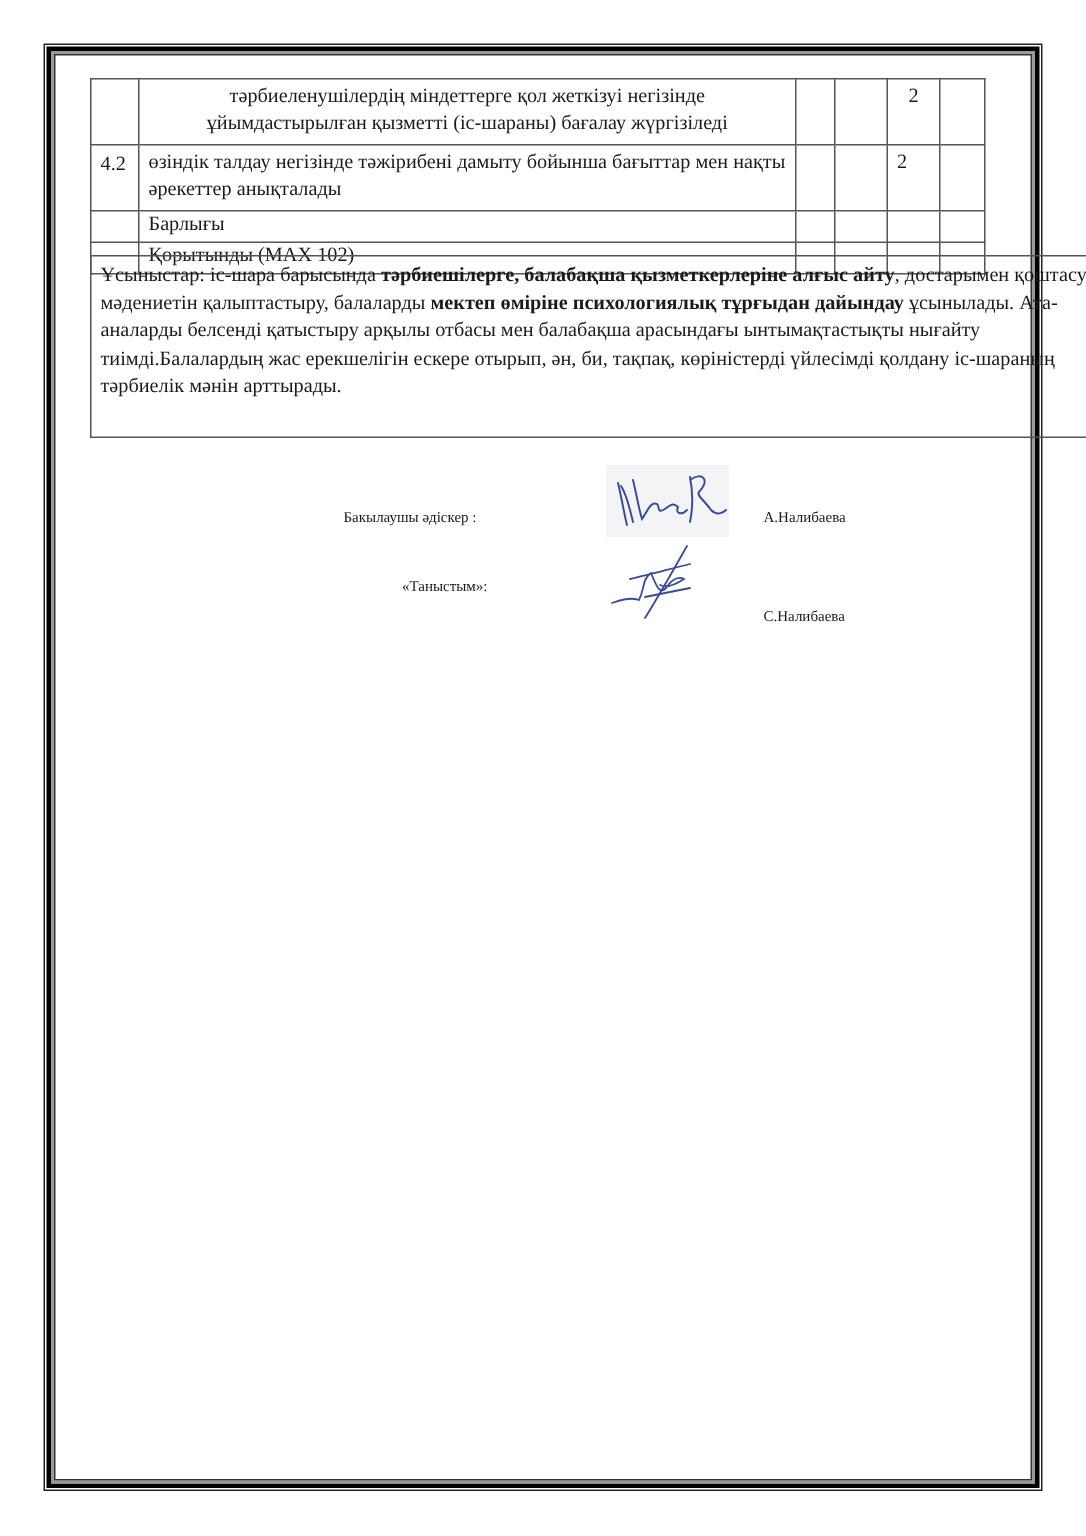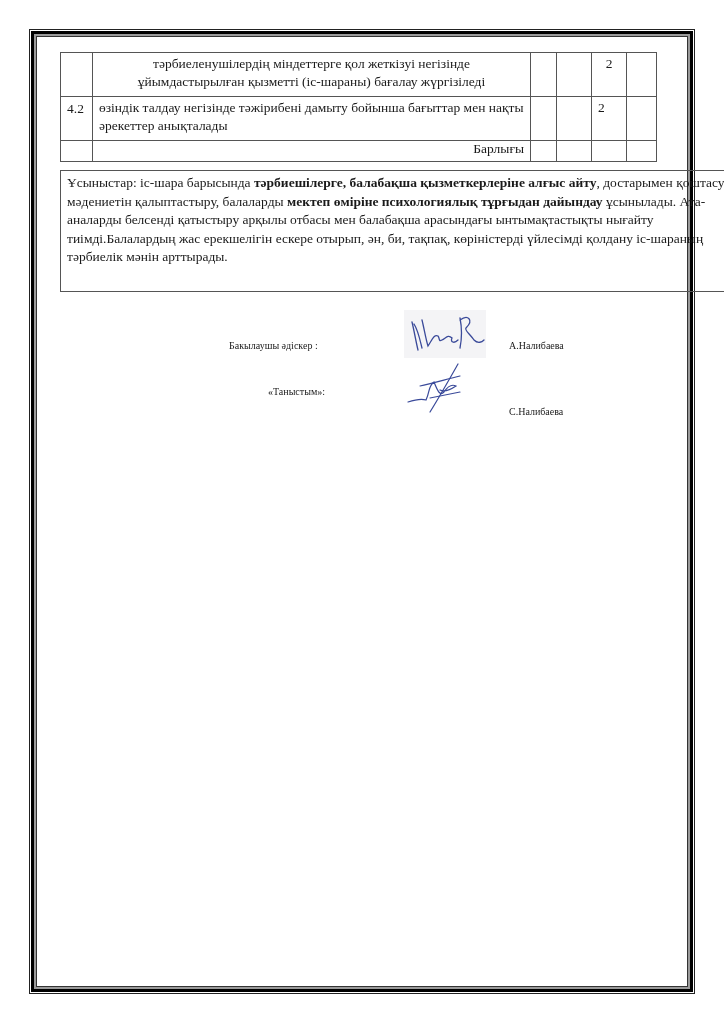--- a/index.html
+++ b/index.html
@@ -19,21 +19,21 @@
   table.grid td { border:1px solid #555; vertical-align:top; padding:2px 6px; }
   .c-num { width:19px; padding:3px 6px !important; }
   .c-text { width:425px; }
   .c-s1 { width:13px; }
   .c-s2 { width:22px; }
   .c-s3 { width:22px; }
   .c-s4 { width:17px; }
   tr.r1 td { height:37px;text-align:center; }
   tr.r2 td { height:37px; }
   tr.r3 td, tr.r4 td { height:14px; padding:0 6px; line-height:16px; }
-  .right { text-align:right; }
+  .right { text-align:left; }
 
   .recs { position:absolute; left:60px; top:170px; width:687px; height:122px;
          box-sizing:border-box; border:1px solid #555; padding:3px 6px;
          font-size:13.5px; line-height:18.5px; }
   .recs b { font-weight:bold; }
 
   .sig-row { position:absolute; font-size:10px; }
   .sig1-label { left:229px; top:340px; }
   .sig1-name { left:509px; top:340px; }
   .sig2-label { left:268px; top:386px; }
@@ -69,20 +69,28 @@
     <td class="c-s4"></td>
   </tr>
   <tr class="r3">
     <td class="c-num"></td>
     <td class="c-text right">Барлығы</td>
     <td class="c-s1"></td>
     <td class="c-s2"></td>
     <td class="c-s3"></td>
     <td class="c-s4"></td>
   </tr>
+  <tr class="r4">
+    <td class="c-num"></td>
+    <td class="c-text right">Қорытынды (MAX 102)</td>
+    <td class="c-s1"></td>
+    <td class="c-s2"></td>
+    <td class="c-s3"></td>
+    <td class="c-s4"></td>
+  </tr>
 </tbody>
   </table>
 
 <div class="recs"><span>Ұсыныстар:  іс-шара барысында </span><b>тәрбиешілерге, балабақша қызметкерлеріне алғыс айту</b><span>, достарымен қоштасу мәдениетін қалыптастыру, балаларды </span><b>мектеп өміріне психологиялық тұрғыдан дайындау</b><span> ұсынылады. Ата-аналарды белсенді қатыстыру арқылы отбасы мен балабақша арасындағы ынтымақтастықты нығайту тиімді.Балалардың жас ерекшелігін ескере отырып, ән, би, тақпақ, көріністерді үйлесімді қолдану іс-шараның тәрбиелік мәнін арттырады.</span></div>
 
 <div class="sig-row sig1-label">Бакылаушы  әдіскер :</div>
 <div class="sig-img sig1">
   <svg width="82" height="48" viewBox="0 0 82 48">
     <g fill="none" stroke="#3a4a9a" stroke-width="1.3" stroke-linecap="round">
       <path d="M8 12 C10 20, 12 32, 14 40 M10 14 C14 20, 16 30, 18 38 M18 10 C20 18, 22 30, 24 36 C28 30, 30 24, 34 26 C36 28, 34 32, 38 30 C42 28, 44 24, 48 28 C46 32, 50 34, 54 30"></path>

